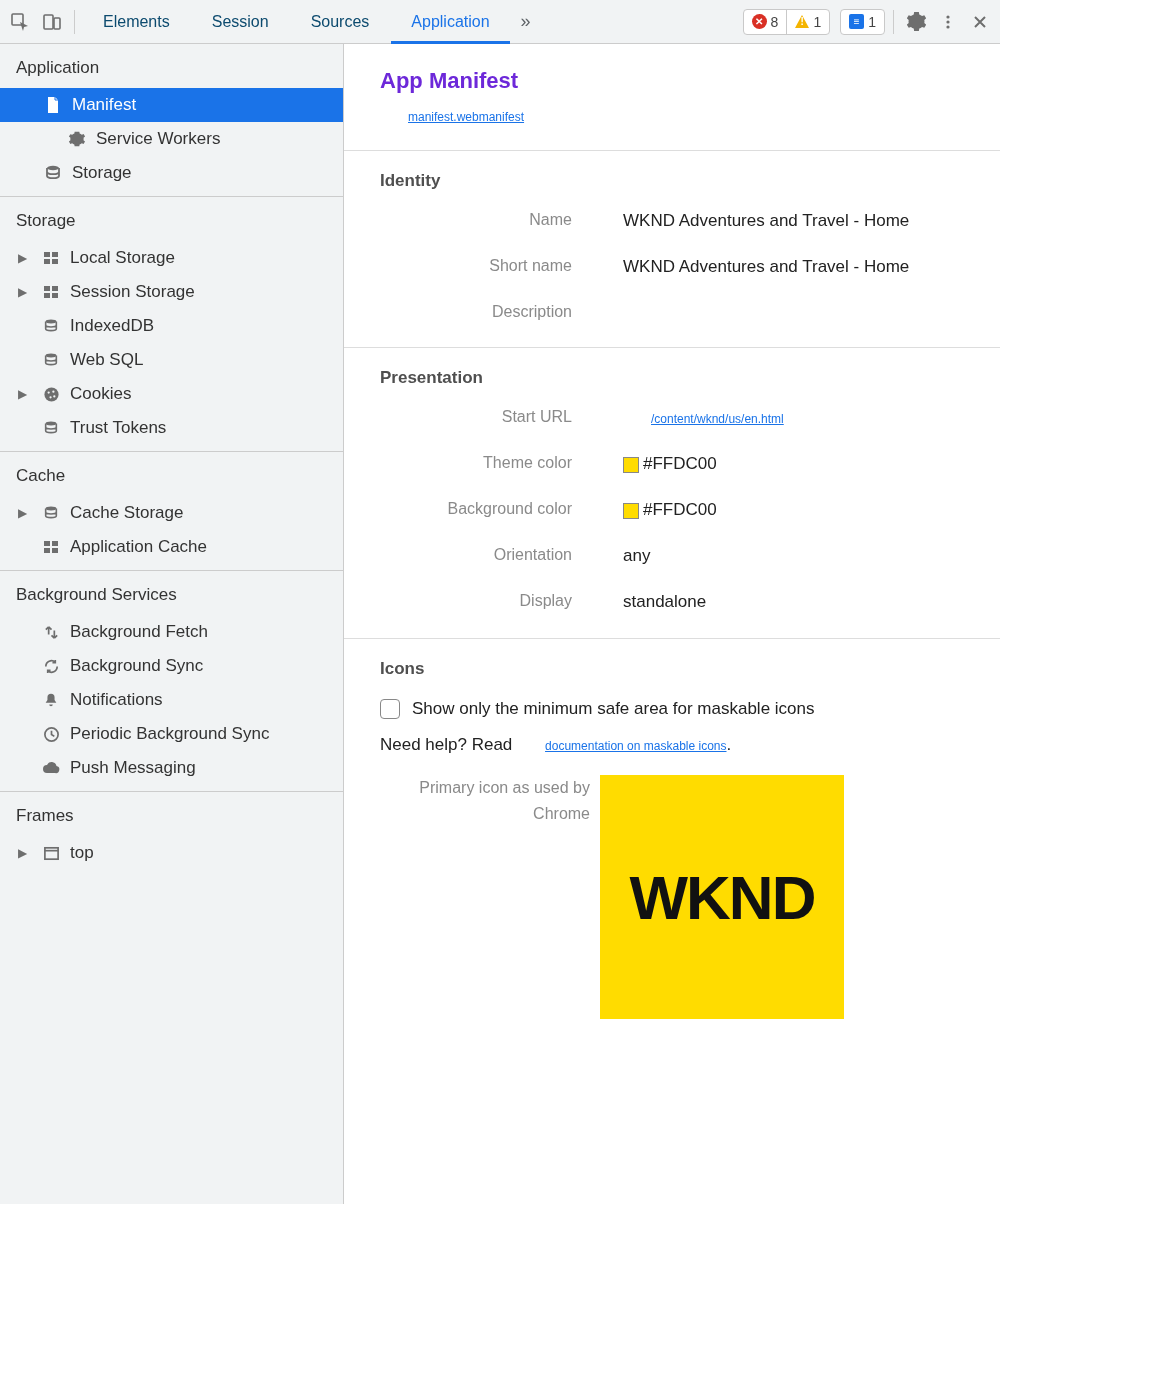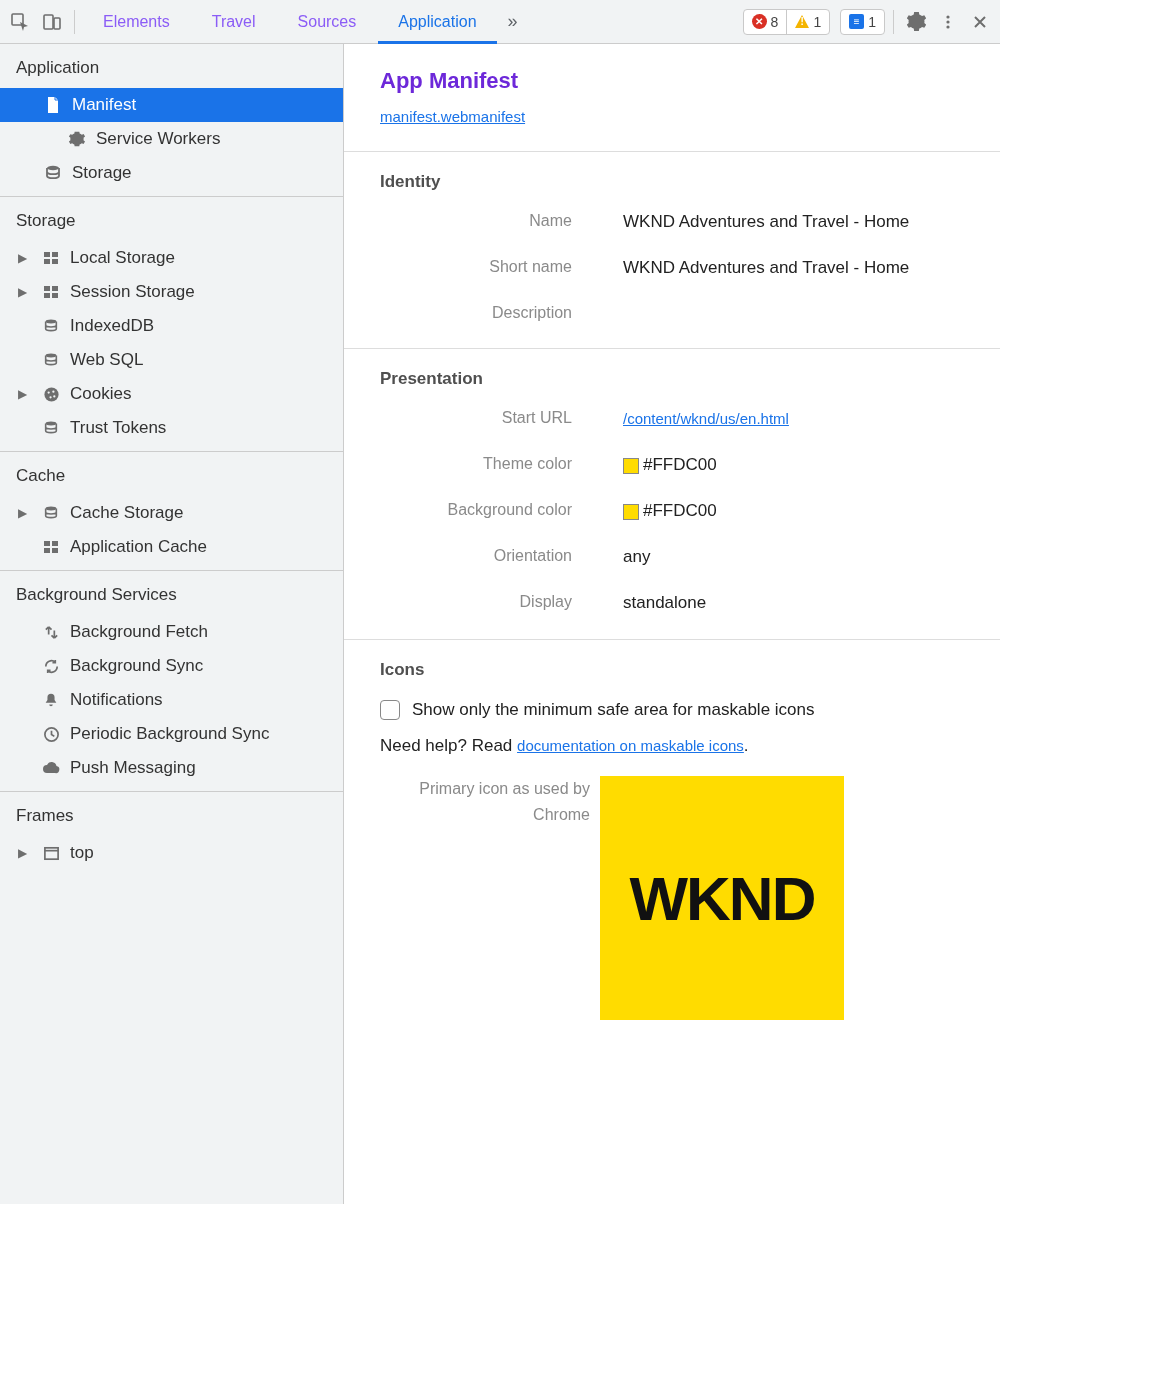--- a/index.html
+++ b/index.html
@@ -36,21 +36,21 @@
 .tabs {
   display: flex;
   gap: 2px;
   flex: 0 0 auto;
 }
 .tab {
   padding: 0 20px;
   height: 44px;
   display: flex;
   align-items: center;
-  color: #8b5cf6;
+  color: #0c4a6e;
   font-size: 16px;
   cursor: pointer;
 }
 .tab.active {
   color: #1a73e8;
   box-shadow: inset 0 -3px 0 #1a73e8;
 }
 .chev {
   width: 24px;
   display:flex;align-items:center;justify-content:center;
@@ -134,21 +134,21 @@
   flex:1;
   overflow: auto;
   padding: 24px 30px 40px 36px;
 }
 .heading {
   font-size: 22px;
   font-weight: 600;
   margin-bottom: 14px;
   color: #6d28d9;
 }
-.mlink { color: #1a73e8; text-decoration: underline; font-size:15px; }
+.mlink { color: #1a73e8; text-decoration: underline; font-size:12px;margin-left:28px; }
 .hr { border-top:1px solid #ddd; margin: 26px -30px 20px -36px; }
 .subheading {
   font-weight: 700;
   font-size: 17px;
   color: #4f4f4f;
   margin-bottom: 20px;
 }
 .field-row {
   display:flex;
   margin-bottom: 26px;
@@ -189,21 +189,21 @@
   </div>
   <div class="tb-btn">
     <svg width="20" height="20" viewBox="0 0 20 20" fill="none" stroke="#6e6e6e" stroke-width="1.6">
         <rect x="2" y="3" width="9" height="14" rx="1"></rect>
         <rect x="12" y="6" width="6" height="11" rx="1"></rect>
       </svg>
   </div>
   <div class="divider"></div>
   <div class="tabs">
     <div class="tab">Elements</div>
-    <div class="tab">Travel</div>
+    <div class="tab">Session</div>
     <div class="tab">Sources</div>
     <div class="tab active">Application</div>
   </div>
   <div class="chev">»</div>
   <div style="flex:1"></div>
   <div class="pills">
     <div class="pill">
       <span class="circle err">✕</span>
       <span>8</span>
     </div>

